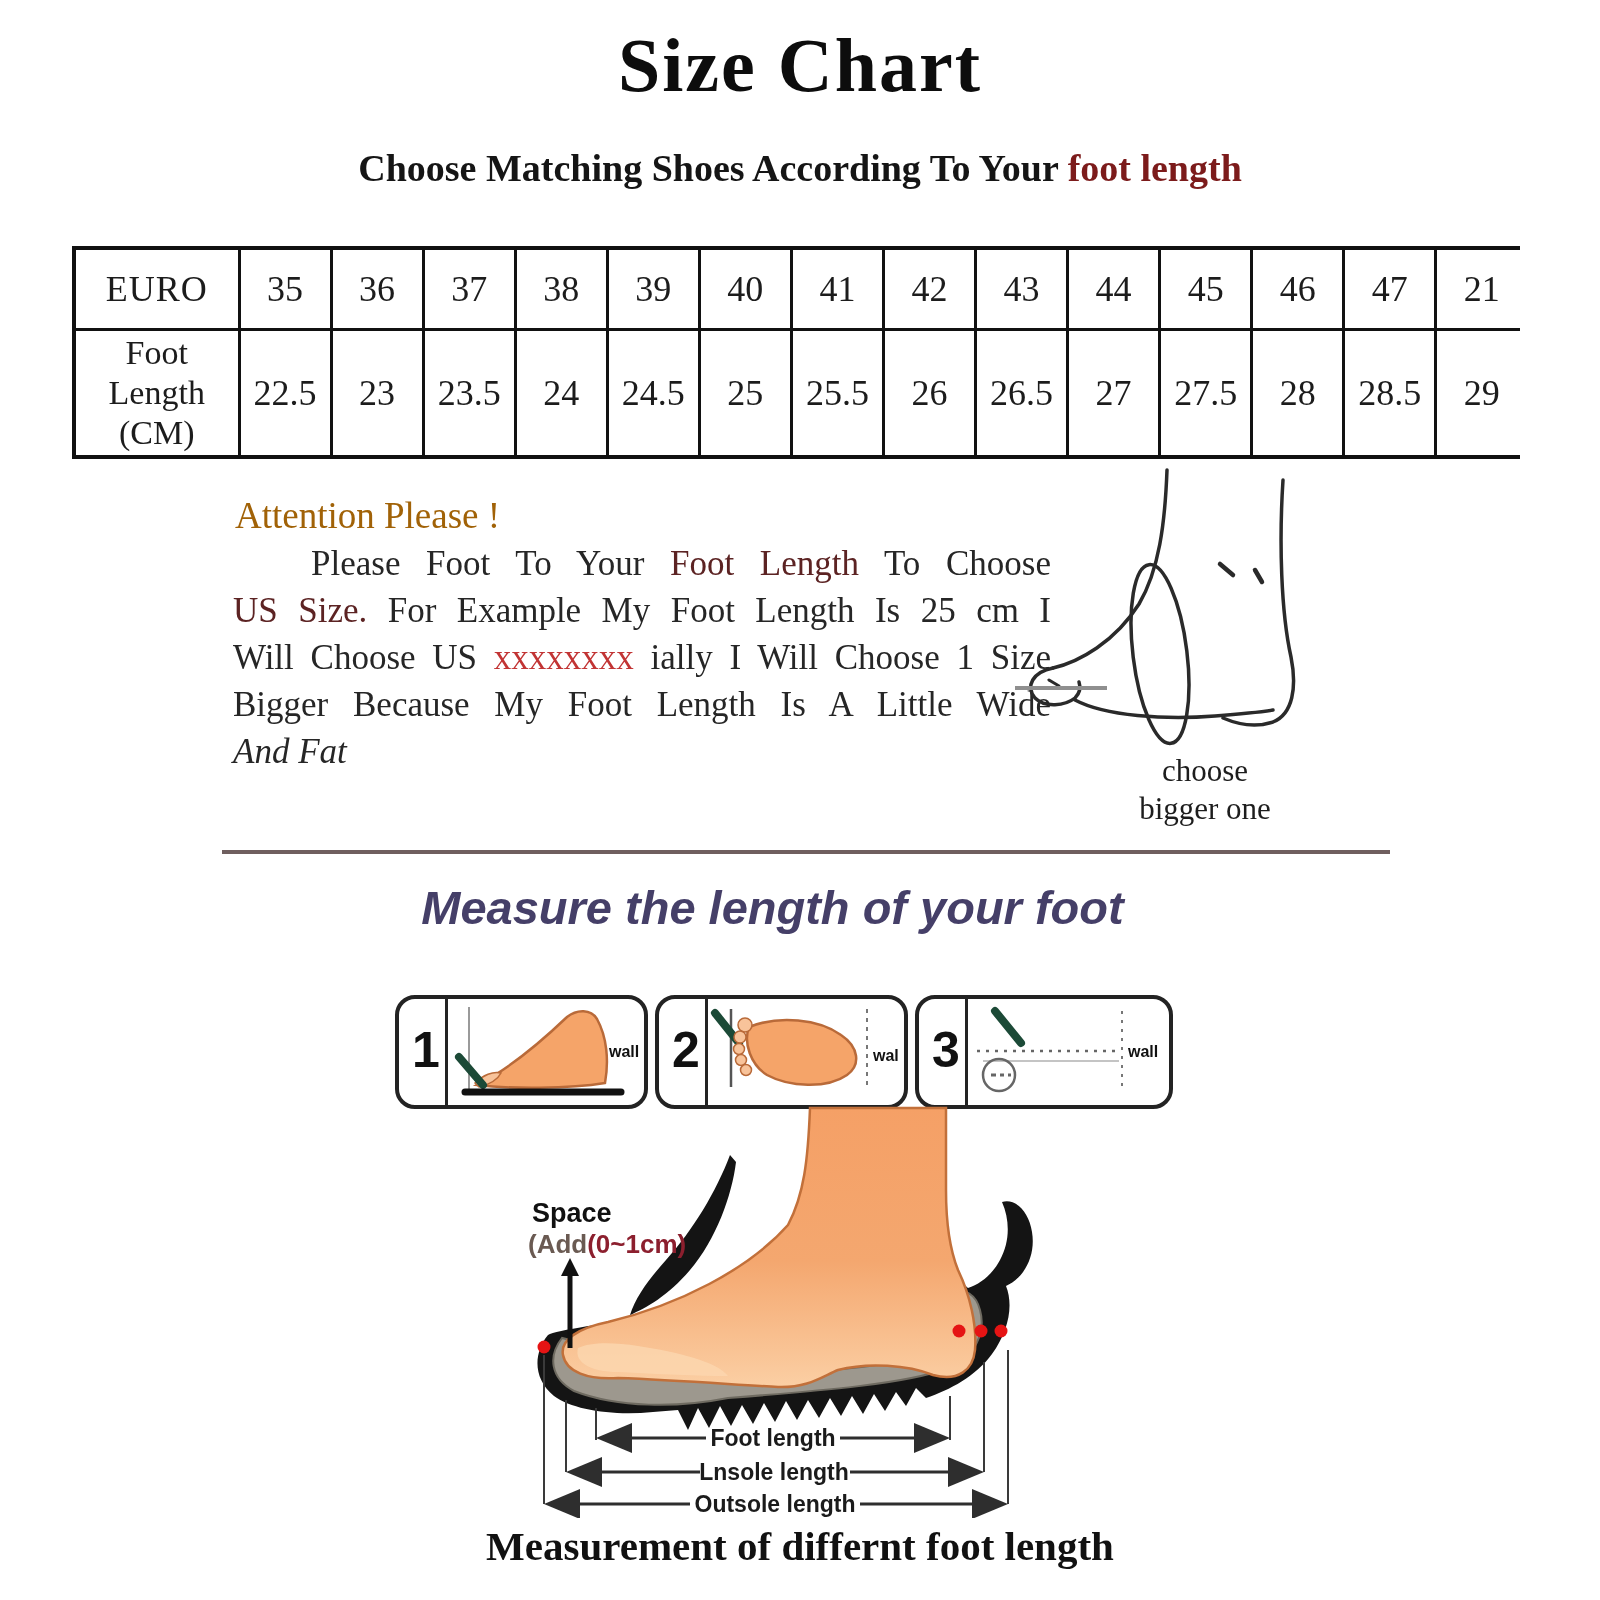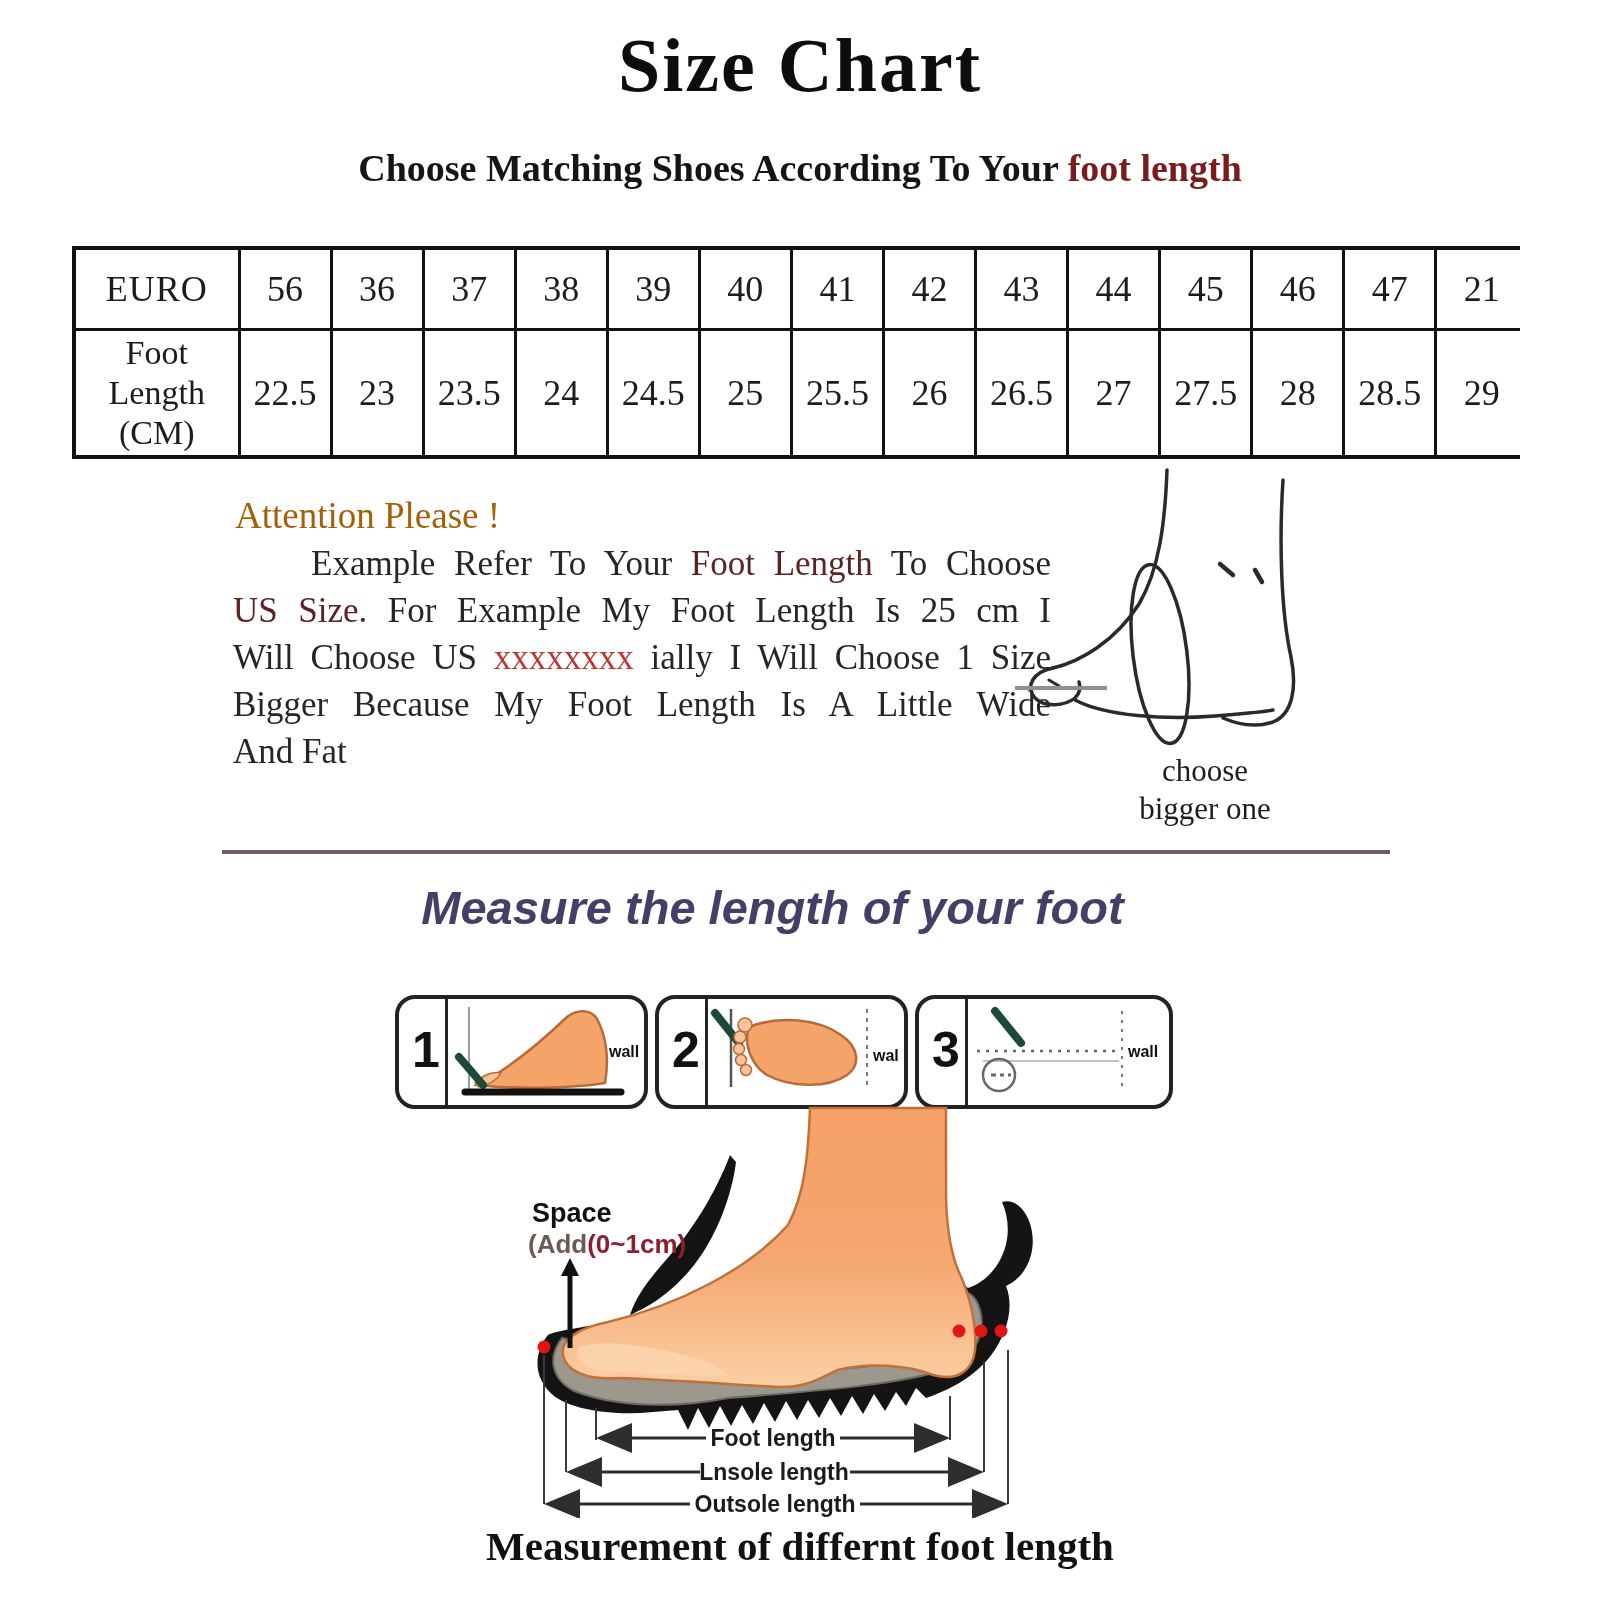--- a/index.html
+++ b/index.html
@@ -22,21 +22,21 @@
   table.size tr.r1 td{height:78px;}
   table.size tr.r2 td{height:124px;}
   td.hdr{font-size:37px;letter-spacing:1px;}
   td.hdr2 span{display:block;line-height:40px;font-size:34px;}
 
   
   .att-head{position:absolute;left:235px;top:494px;font-size:37px;color:#a16207;font-weight:normal;}
   .att-par{position:absolute;left:233px;top:540px;width:818px;font-size:35px;line-height:47px;color:#262626;}
   .att-line{text-align:justify;text-align-last:justify;}
   .att-line.first{padding-left:78px;}
-  .att-line.last{text-align:left;text-align-last:left;}
+  .att-line.last{text-align:left;text-align-last:left;font-style:italic;}
   .m{color:#5c2323;}
   .rx{color:#c23434;}
 
   
   .sketch{position:absolute;left:1015px;top:462px;width:400px;height:345px;}
   .choose-note{position:absolute;left:1085px;top:752px;width:240px;text-align:center;
                font-size:31px;line-height:38px;color:#1d1d1d;}
   .rule{position:absolute;left:222px;top:850px;width:1168px;height:4px;background:#6f5f5f;}
 
   
@@ -71,21 +71,21 @@
   <div class="subtitle"><span>Choose Matching Shoes According To Your </span><span class="hl">foot length</span></div>
 
   <table class="size">
     <colgroup>
         <col style="width:165px">
         <col span="14">
       </colgroup>
     <tbody>
         <tr class="r1">
       <td class="hdr">EURO</td>
-      <td>56</td>
+      <td>35</td>
       <td>36</td>
       <td>37</td>
       <td>38</td>
       <td>39</td>
       <td>40</td>
       <td>41</td>
       <td>42</td>
       <td>43</td>
       <td>44</td>
       <td>45</td>
@@ -112,21 +112,21 @@
       <td>27.5</td>
       <td>28</td>
       <td>28.5</td>
       <td>29</td>
     </tr>
   </tbody>
     </table>
 
   <div class="att-head">Attention Please !</div>
   <div class="att-par">
-    <div class="att-line first"><span>Example Refer To Your </span><span class="m">Foot Length</span><span> To Choose</span></div>
+    <div class="att-line first"><span>Please Foot To Your </span><span class="m">Foot Length</span><span> To Choose</span></div>
     <div class="att-line"><span class="m">US Size.</span><span> For Example My Foot Length Is 25 cm I</span></div>
     <div class="att-line"><span>Will Choose US </span><span class="rx">xxxxxxxx</span><span> ially I Will Choose 1 Size</span></div>
     <div class="att-line"><span>Bigger Because My Foot Length Is A Little Wide</span></div>
     <div class="att-line last"><span>And Fat</span></div>
   </div>
 
   <svg class="sketch" viewBox="0 0 400 345">
     <g fill="none" stroke="#2a2a2a" stroke-width="3.5" stroke-linecap="round">
       <path d="M 268 18 C 264 80 266 150 276 195 C 282 225 278 252 258 260 C 240 266 222 262 208 256"></path>
       <path d="M 152 8 C 150 62 144 108 124 142 C 100 180 64 200 38 206"></path>

